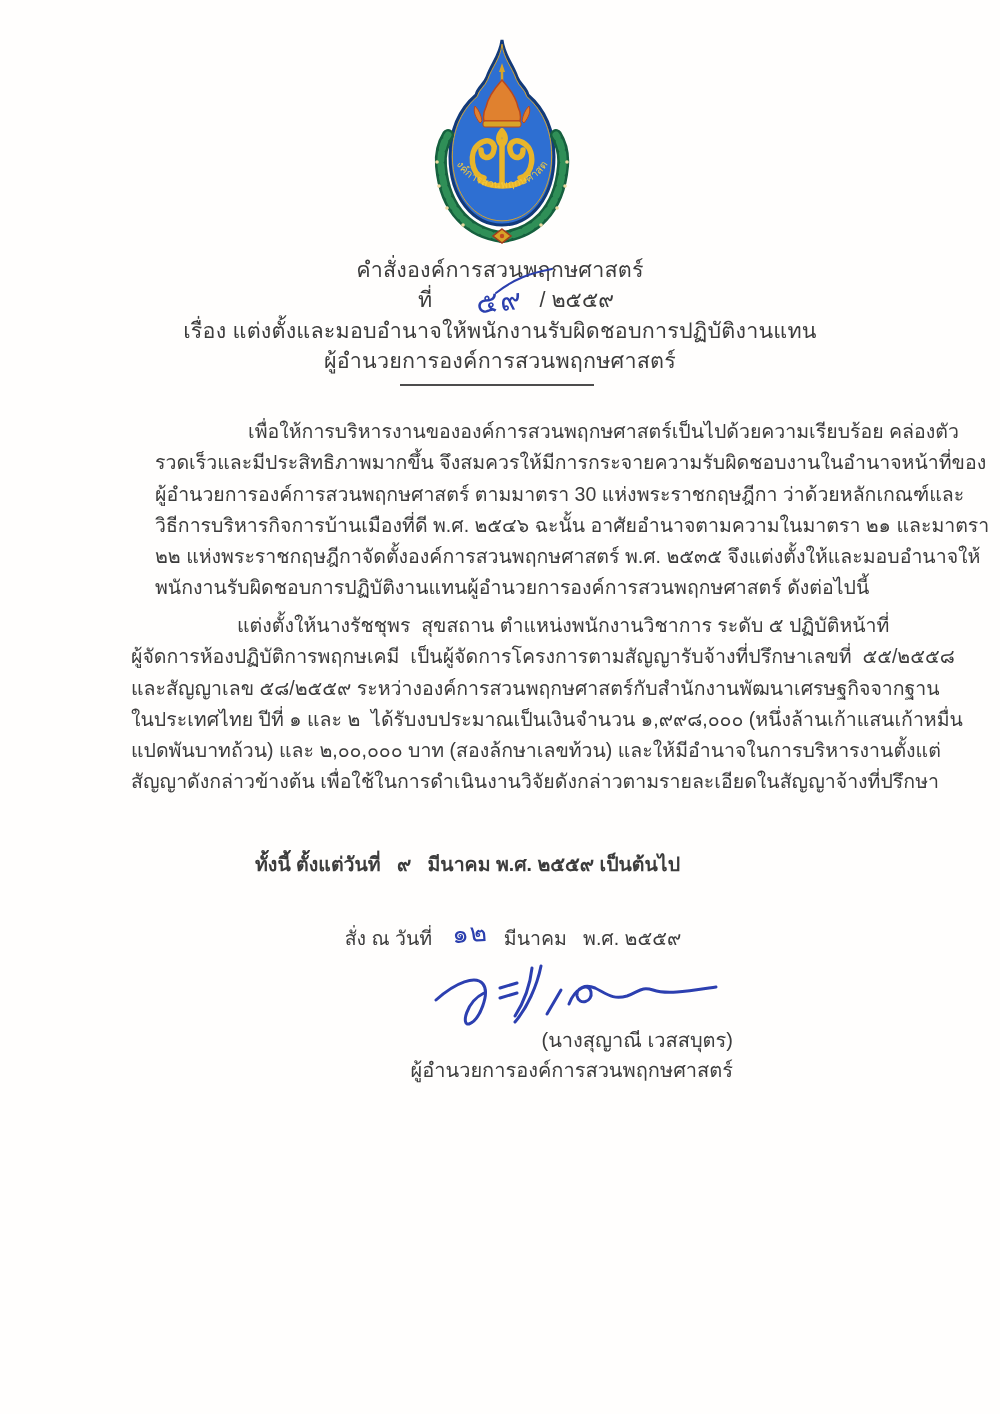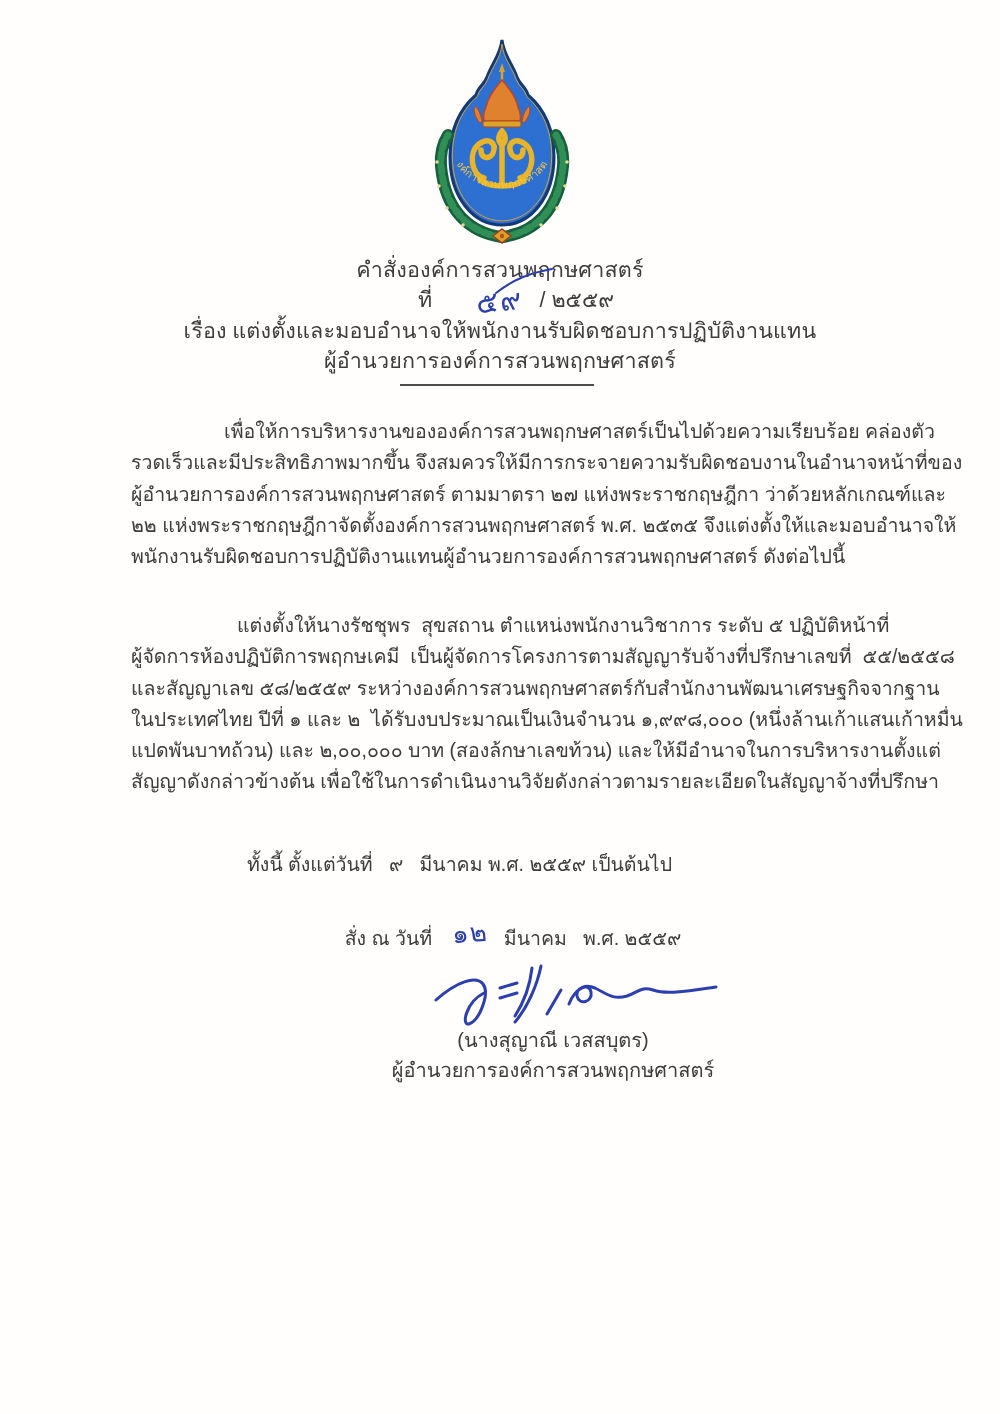--- a/index.html
+++ b/index.html
@@ -31,21 +31,21 @@
     font-size:26px;
     transform:rotate(-4deg);
     position:relative;top:-3px;
     margin:0 16px 0 20px;
     letter-spacing:1px;
   }
   .num-line{display:flex;justify-content:center;align-items:flex-start;font-size:21.5px;padding-left:16px;}
   .num-wrap{position:relative;margin-left:44px;}
   .num-suffix{margin-left:16px;}
   .flourish{position:absolute;top:-15px;left:18px;}
-  .sig-block{left:373px;width:360px;text-align:center;font-size:20px;line-height:29.5px;}
+  .sig-block{left:373px;width:360px;text-align:right;font-size:20px;line-height:29.5px;}
 </style>
 </head>
 <body>
 
 <div class="page">
 
   <svg class="abs" style="left:417px;top:36px;" width="170" height="212" viewBox="0 0 170 212">
 
     <g>
       <path d="M85,4 C83,20 75,27 70,41 C67,49 61,51 59,59 C45,71 33,91 33,121
@@ -110,43 +110,44 @@
     <span>ที่</span>
     <span class="num-wrap">
       <span class="pen hand-num">๕๙</span>
       <svg class="flourish" width="60" height="28" viewBox="0 0 60 28">
         <path d="M2,26 C20,12 36,6 58,2" fill="none" stroke="#2b3fae" stroke-width="2" stroke-linecap="round"></path>
       </svg>
     </span>
     <span class="num-suffix">/ ๒๕๕๙</span>
   </div>
 
-  <div class="abs center h1" style="top:313px;font-family:Liberation Serif, serif;">เรื่อง  แต่งตั้งและมอบอำนาจให้พนักงานรับผิดชอบการปฏิบัติงานแทน</div>
+  <div class="abs center h1" style="top:313px;">เรื่อง  แต่งตั้งและมอบอำนาจให้พนักงานรับผิดชอบการปฏิบัติงานแทน</div>
   <div class="abs center h1" style="top:343px;">ผู้อำนวยการองค์การสวนพฤกษศาสตร์</div>
 
   <div class="abs divider" style="top:384px;left:400px;width:194px;"></div>
 
-  <div class="abs para" style="top:416px;">
+  <div class="abs para" style="top:416px;margin-left:24px;">
     <div class="line" style="padding-left:93px">เพื่อให้การบริหารงานขององค์การสวนพฤกษศาสตร์เป็นไปด้วยความเรียบร้อย คล่องตัว</div>
     <div class="line">รวดเร็วและมีประสิทธิภาพมากขึ้น จึงสมควรให้มีการกระจายความรับผิดชอบงานในอำนาจหน้าที่ของ</div>
-    <div class="line">ผู้อำนวยการองค์การสวนพฤกษศาสตร์ ตามมาตรา ๒๗ แห่งพระราชกฤษฎีกา ว่าด้วยหลักเกณฑ์และ</div>
+    <div class="line">ผู้อำนวยการองค์การสวนพฤกษศาสตร์ ตามมาตรา 30 แห่งพระราชกฤษฎีกา ว่าด้วยหลักเกณฑ์และ</div>
+    <div class="line">วิธีการบริหารกิจการบ้านเมืองที่ดี พ.ศ. ๒๕๔๖ ฉะนั้น อาศัยอำนาจตามความในมาตรา ๒๑ และมาตรา</div>
     <div class="line">๒๒ แห่งพระราชกฤษฎีกาจัดตั้งองค์การสวนพฤกษศาสตร์ พ.ศ. ๒๕๓๕ จึงแต่งตั้งให้และมอบอำนาจให้</div>
     <div class="line">พนักงานรับผิดชอบการปฏิบัติงานแทนผู้อำนวยการองค์การสวนพฤกษศาสตร์ ดังต่อไปนี้</div>
   </div>
 
   <div class="abs para" style="top:598px;margin-top:12px;">
     <div class="line" style="padding-left:106px">แต่งตั้งให้นางรัชชุพร  สุขสถาน ตำแหน่งพนักงานวิชาการ ระดับ ๕ ปฏิบัติหน้าที่</div>
     <div class="line">ผู้จัดการห้องปฏิบัติการพฤกษเคมี  เป็นผู้จัดการโครงการตามสัญญารับจ้างที่ปรึกษาเลขที่  ๕๕/๒๕๕๘</div>
     <div class="line">และสัญญาเลข ๕๘/๒๕๕๙ ระหว่างองค์การสวนพฤกษศาสตร์กับสำนักงานพัฒนาเศรษฐกิจจากฐาน</div>
     <div class="line">ในประเทศไทย ปีที่ ๑ และ ๒  ได้รับงบประมาณเป็นเงินจำนวน ๑,๙๙๘,๐๐๐ (หนึ่งล้านเก้าแสนเก้าหมื่น</div>
     <div class="line">แปดพันบาทถ้วน) และ ๒,๐๐,๐๐๐ บาท (สองล้กษาเลขท้วน) และให้มีอำนาจในการบริหารงานตั้งแต่</div>
     <div class="line">สัญญาดังกล่าวข้างต้น เพื่อใช้ในการดำเนินงานวิจัยดังกล่าวตามรายละเอียดในสัญญาจ้างที่ปรึกษา</div>
   </div>
 
-  <div class="abs line" style="top:849px;left:131px;width:742px;padding-left:116px;">ทั้งนี้ ตั้งแต่วันที่   ๙   มีนาคม พ.ศ. ๒๕๕๙ เป็นต้นไป</div>
+  <div class="abs line" style="top:849px;left:139px;width:742px;padding-left:116px;font-weight:bold;">ทั้งนี้ ตั้งแต่วันที่   ๙   มีนาคม พ.ศ. ๒๕๕๙ เป็นต้นไป</div>
 
   <div class="abs" style="top:892px;left:131px;width:742px;padding-left:192px;font-size:19.5px;white-space:pre;">
     <span>สั่ง ณ วันที่</span><span class="pen hand-day">๑๒</span><span>มีนาคม   พ.ศ. ๒๕๕๙</span>
   </div>
 
   <svg class="abs" style="left:428px;top:944px;" width="296" height="82" viewBox="0 0 296 82">
     <g fill="none" stroke="#2c3fb0" stroke-width="3" stroke-linecap="round" stroke-linejoin="round">
       <path d="M8,56 C28,38 48,31 55,40 C62,49 52,76 41,80 C33,82 38,58 56,49"></path>
       <path d="M72,44 L89,39"></path>
       <path d="M72,54 L89,49"></path>

